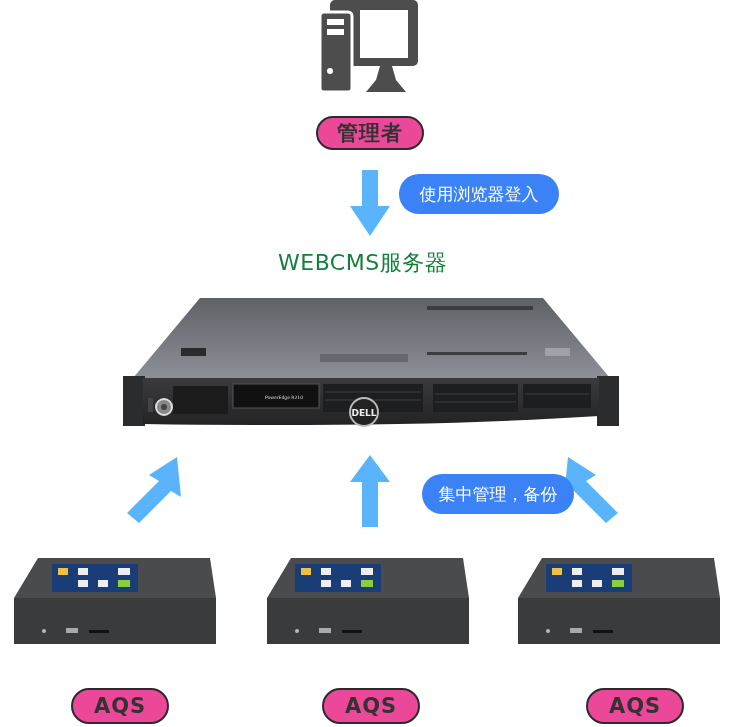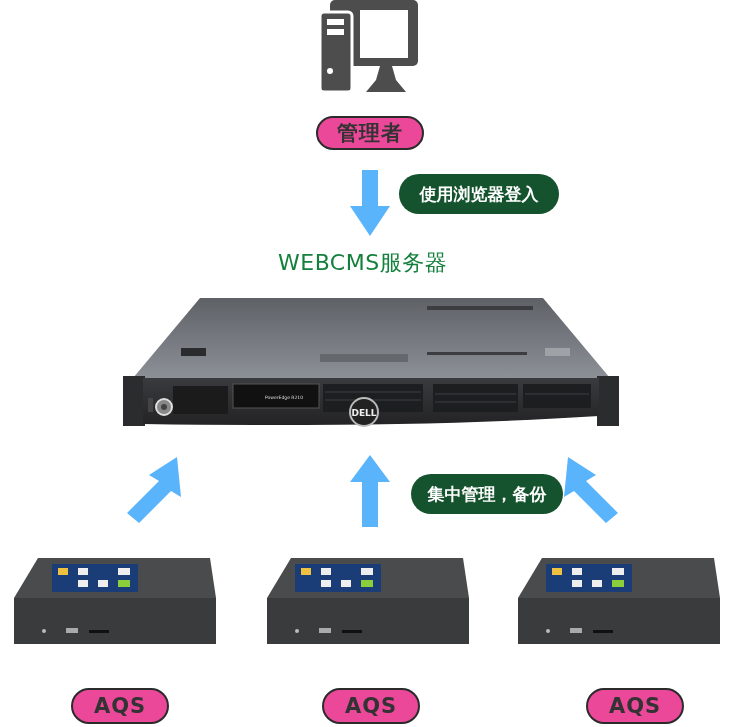--- a/index.html
+++ b/index.html
@@ -4,22 +4,22 @@
 <style>
   html, body { margin:0; padding:0; background:#ffffff; }
   body { width:736px; height:727px; position:relative; overflow:hidden;
          font-family: "DejaVu Sans", "Liberation Sans", sans-serif; color:#333; }
   .abs { position:absolute; }
 
   
   .pill-outline { position:absolute; height:34px; border:2px solid #2b2b2b; border-radius:18px;
                   background:#ec4899; box-sizing:border-box; display:flex; align-items:center; justify-content:center;
                   font-size:21px; font-weight:bold; color:#333; letter-spacing:1px; }
-  .pill-orange { position:absolute; height:40px; border-radius:20px; background:#14532d; color:#fff;
-                 display:flex; align-items:center; justify-content:center; font-size:17px; font-weight:bold; }
+  .pill-orange { position:absolute; height:40px; border-radius:20px; background:#3b82f6; color:#fff;
+                 display:flex; align-items:center; justify-content:center; font-size:17px; font-weight:normal; }
 
   .server-title { position:absolute; left:278px; top:248px; font-size:22px; color:#15803d; letter-spacing:0.5px; }
 
   
   .server { position:absolute; left:115px; top:290px; width:510px; height:140px; }
 
   
   .aqs { position:absolute; width:212px; height:90px; }
 </style>
 </head>
@@ -99,21 +99,21 @@
 <svg class="abs" style="left:125px;top:455px" width="60" height="70" viewBox="0 0 60 70">
   <polygon points="52,2 56,42 46,36 14,68 2,58 34,26 24,20" fill="#5ab4fc"></polygon>
 </svg>
 <svg class="abs" style="left:350px;top:455px" width="40" height="72" viewBox="0 0 40 72">
   <polygon points="20,0 40,27 28,27 28,72 12,72 12,27 0,27" fill="#5ab4fc"></polygon>
 </svg>
 <svg class="abs" style="left:560px;top:455px" width="60" height="70" viewBox="0 0 60 70">
   <polygon points="8,2 4,42 14,36 46,68 58,58 26,26 36,20" fill="#5ab4fc"></polygon>
 </svg>
 
-<div class="pill-orange" style="left:411px;top:474px;width:152px;">
+<div class="pill-orange" style="left:422px;top:474px;width:152px;">
   <span>集中管理，备份</span>
 </div>
 
 <svg class="aqs" style="left:10px;top:556px" viewBox="0 0 212 90">
   <polygon points="28,2 200,2 206,42 4,42" fill="#4a4b4d"></polygon>
   <rect x="42" y="8" width="86" height="28" fill="#1a3d78"></rect>
   <g fill="#f0c040">
       <rect x="48" y="12" width="10" height="7"></rect>
     </g>
   <g fill="#eee">

